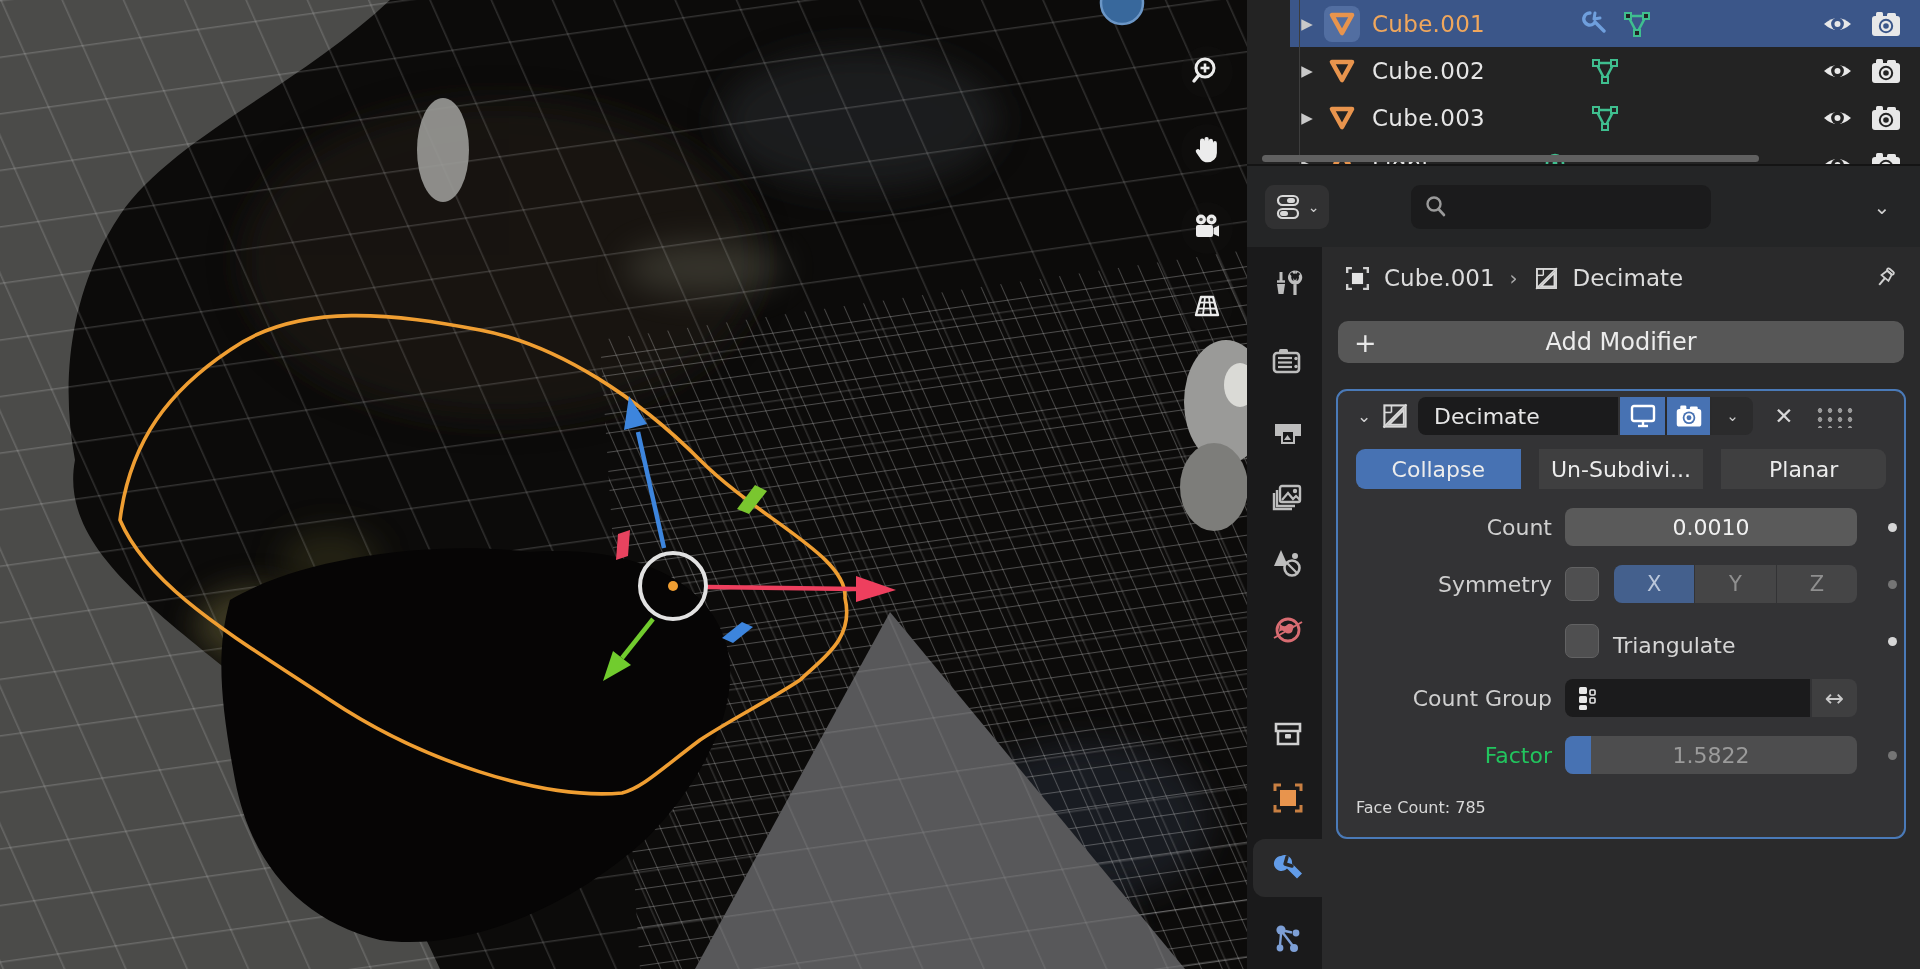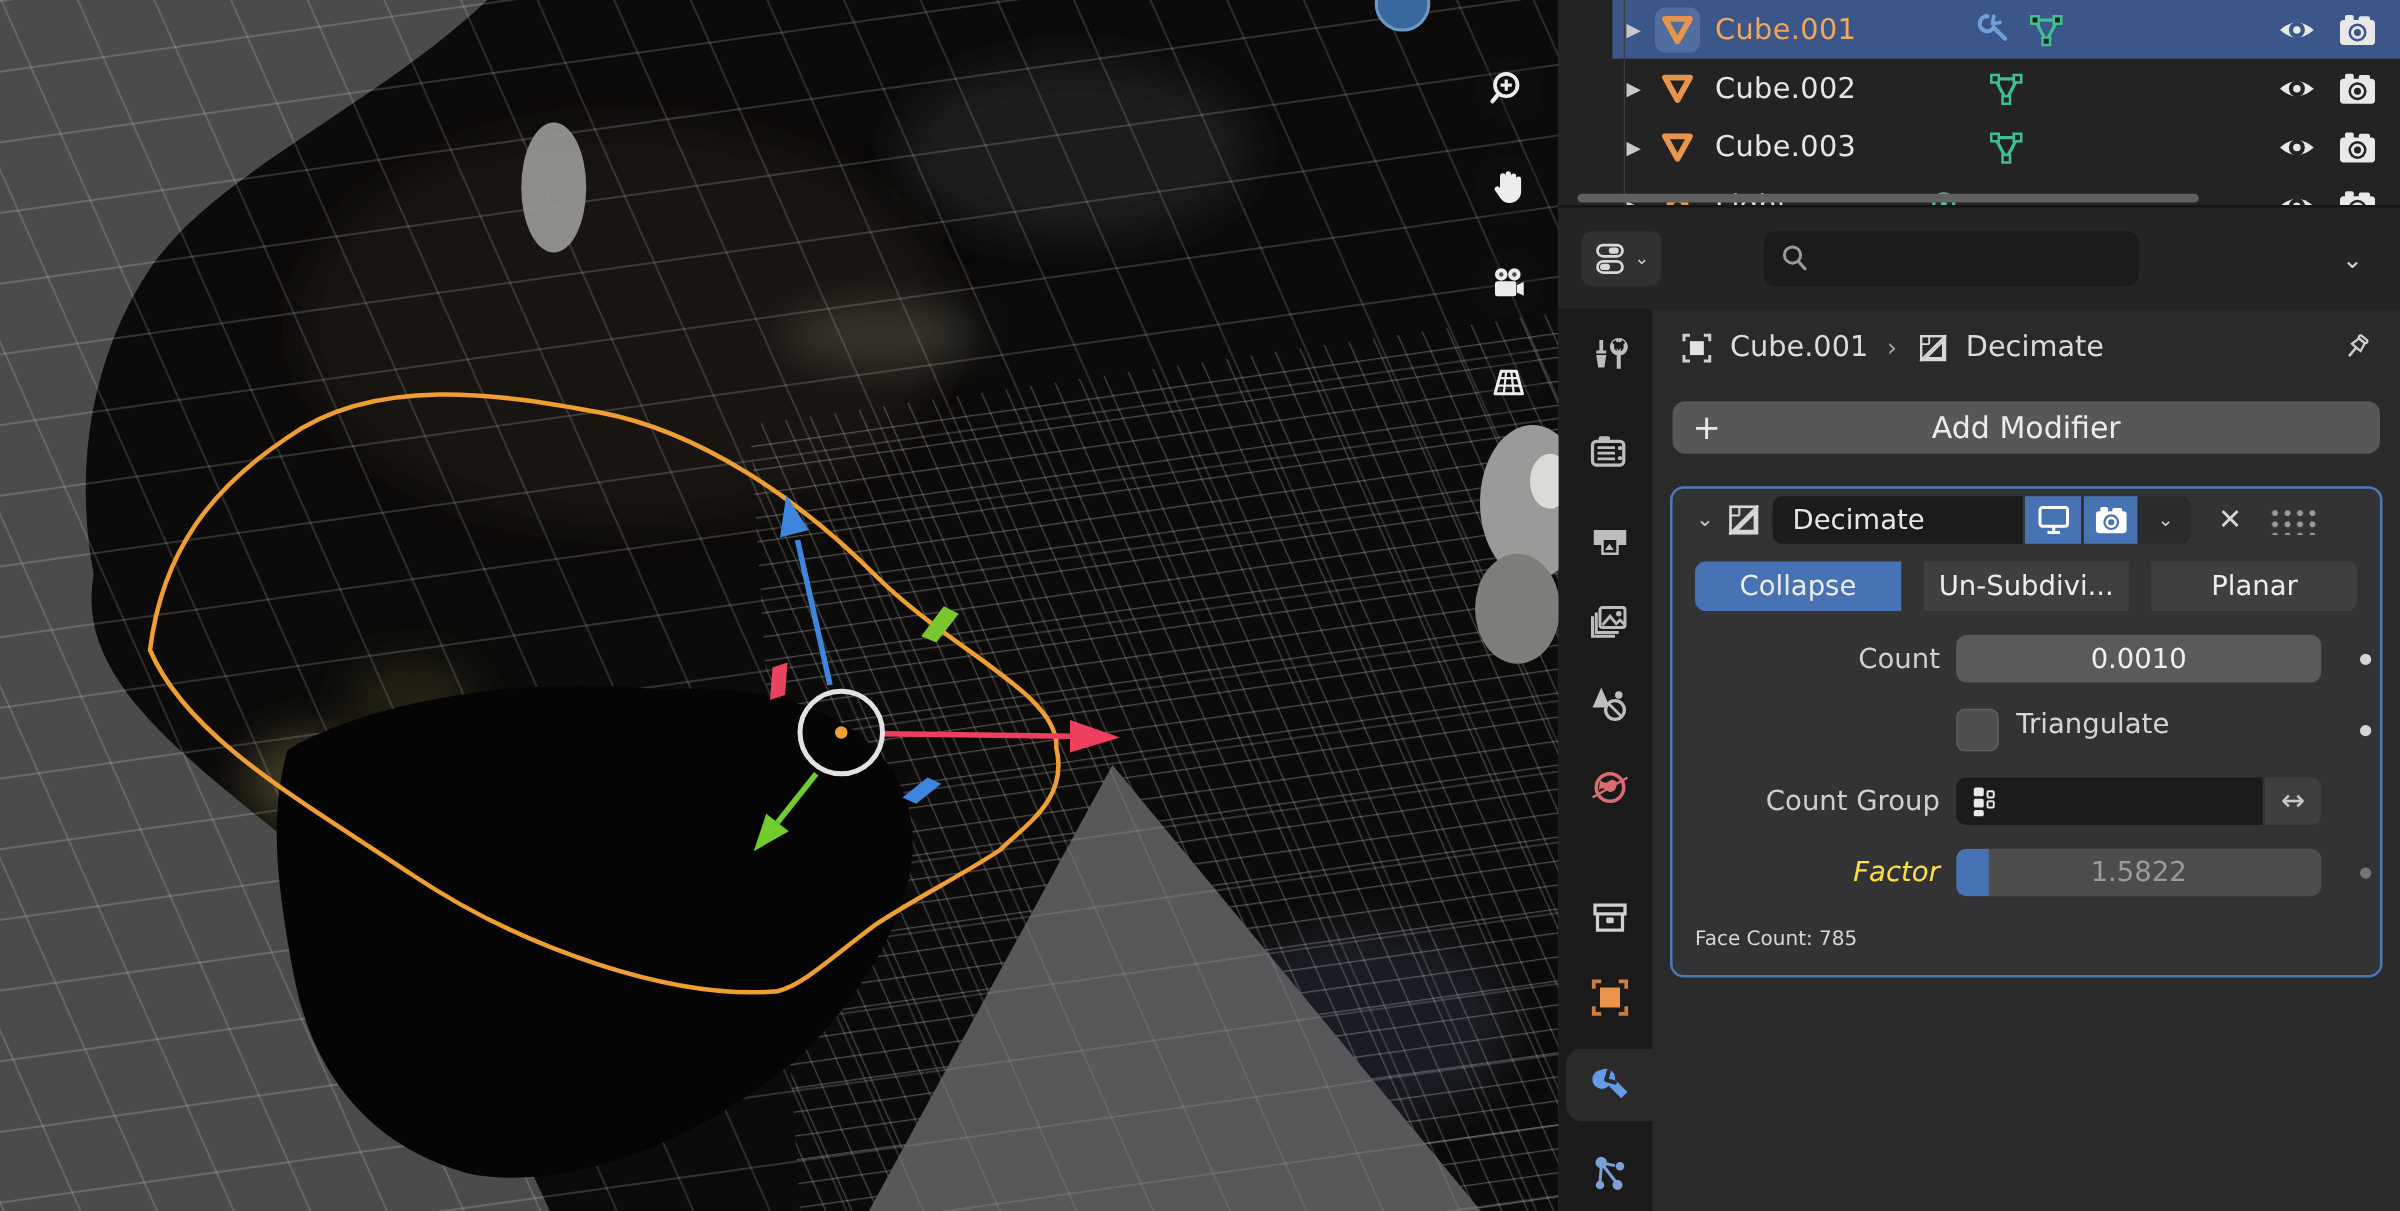--- a/index.html
+++ b/index.html
@@ -78,34 +78,34 @@
     background-image:radial-gradient(circle, #9a9a9a 2.2px, transparent 2.6px);
     background-size:10px 9px; background-position:2px 2px; }
 
   .mode-row { display:flex; margin:8px 18px 0 18px; height:40px; border-radius:9px; overflow:hidden; gap:18px; }
   .mode-seg { flex:1; background:#3f3f40; color:#ececec; font-size:22px; display:flex; align-items:center; justify-content:center; }
   .mode-seg.active { background:#4772b3; }
 
   .prow { display:grid; grid-template-columns:196px 292px 44px; column-gap:13px; align-items:center;
     margin:19px 0 0 18px; height:38px; }
   .plabel { text-align:right; font-size:22px; color:#cfcfcf; }
-  .plabel.dim { color:#fde047;font-style:italic; }
+  .plabel.dim { color:#22c55e; }
   .slider { position:relative; height:38px; background:#5a5a5a; border-radius:8px; display:flex; align-items:center;
     justify-content:center; color:#f1f1f1; font-size:22px; overflow:hidden; }
   .slider.disabled { background:#4d4d4e; color:#9b9b9b; }
   .slider .fill { position:absolute; left:0; top:0; bottom:0; width:26px; background:#4772b3; }
   .slider .val { position:relative; }
   .kdot { width:9px; height:9px; border-radius:50%; background:#d6d6d6; justify-self:center; }
   .kdot.dim { background:#757575; }
   .checkbox { width:34px; height:34px; background:#4f4f50; border:1px solid #626263; border-radius:7px; flex:none; }
   .sym-widget { display:flex; align-items:center; gap:15px; }
   .axis-group { display:flex; flex:1; height:38px; border-radius:8px; overflow:hidden; gap:1px; }
   .axis { flex:1; background:#454546; color:#8f8f8f; font-size:21px; display:flex; align-items:center; justify-content:center; }
   .axis.active { background:#44608d; color:#b9c6da; }
-  .tri-widget { display:flex; align-items:flex-start; gap:14px; }
+  .tri-widget { display:flex; align-items:flex-end; gap:14px; }
   .tri-widget .tlabel { font-size:22px; color:#d6d6d6; }
   .vg-widget { display:flex; height:38px; }
   .vg-input { flex:1; background:#1b1b1c; border-radius:8px 0 0 8px; display:flex; align-items:center; padding-left:10px; }
   .vg-swap { width:45px; background:#3f3f40; border-radius:0 8px 8px 0; margin-left:2px; display:flex; align-items:center;
     justify-content:center; color:#c9c9c9; font-size:23px; }
   .face-count { margin:24px 0 4px 18px; font-size:16px; color:#d8d8d8; }
 </style>
 </head>
 <body>
 
@@ -549,20 +549,32 @@
             </div>
 
             <div class="prow">
               <span class="plabel">Count</span>
               <div class="slider">
                 <span class="val">0.0010</span>
               </div>
               <span class="kdot"></span>
             </div>
 
+            <div class="prow">
+              <span class="plabel">Symmetry</span>
+              <div class="sym-widget">
+                <span class="checkbox"></span>
+                <div class="axis-group">
+                  <div class="axis active">X</div>
+                  <div class="axis">Y</div>
+                  <div class="axis">Z</div>
+                </div>
+              </div>
+              <span class="kdot dim"></span>
+            </div>
 
             <div class="prow">
               <span class="plabel"></span>
               <div class="tri-widget">
                 <span class="checkbox"></span>
                 <span class="tlabel">Triangulate</span>
               </div>
               <span class="kdot"></span>
             </div>
 

